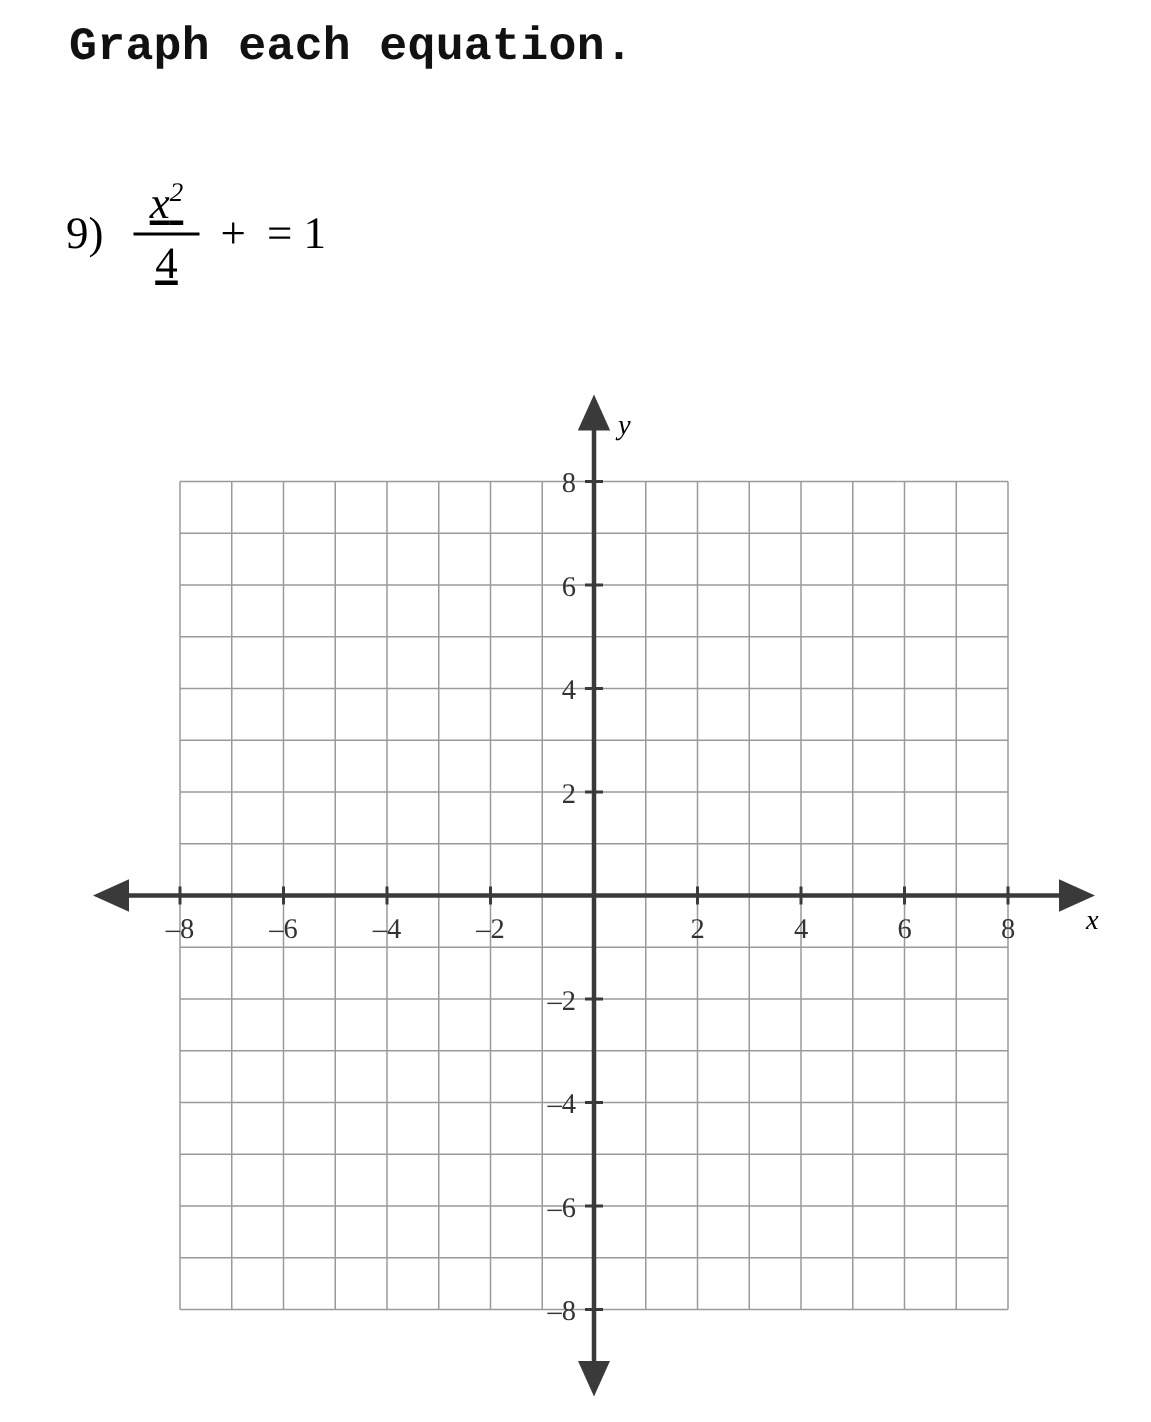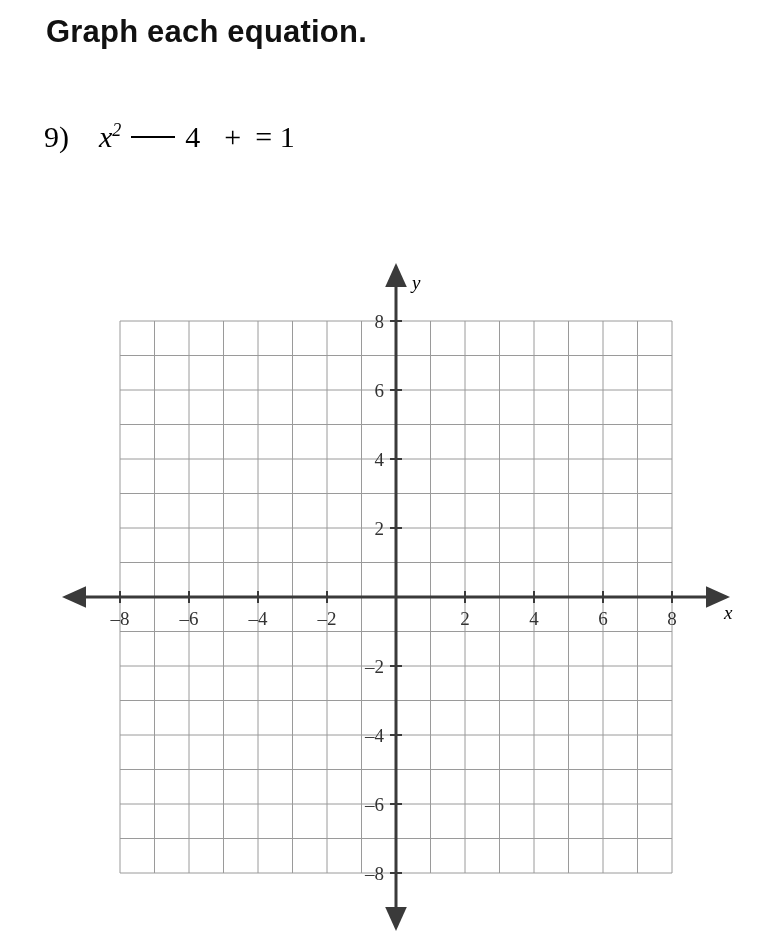--- a/index.html
+++ b/index.html
@@ -16,45 +16,47 @@
     overflow: hidden;
   }
   .page {
     position: absolute;
     inset: 0;
   }
   .worksheet-title {
     position: absolute;
     left: 46px;
     top: 14px;
-    font-family: Liberation Sans, sans-serif;
+    font-family: Liberation Mono, monospace;
     font-weight: bold;
     font-size: 31px;
     letter-spacing: 0.2px;
     color: #111;
   }
   .problem {
     position: absolute;
     left: 44px;
     top: 120px;
     display: flex;
     align-items: center;
     font-size: 30px;
   }
   .problem-number {
     font-size: 30px;
     margin-right: 14px;
     font-family: "Liberation Serif", serif;
   }
   .frac {
     display: inline-flex;
+    flex-direction: column;
     align-items: center;
     justify-content: center;
     margin: 0 6px;
     vertical-align: middle;
+    text-decoration: underline;
   }
   .frac .num, .frac .den {
     font-style: italic;
     font-size: 30px;
     line-height: 1.05;
     padding: 0 10px;
     font-family: "Liberation Serif", serif;
   }
   .frac .den {
     font-style: normal;

